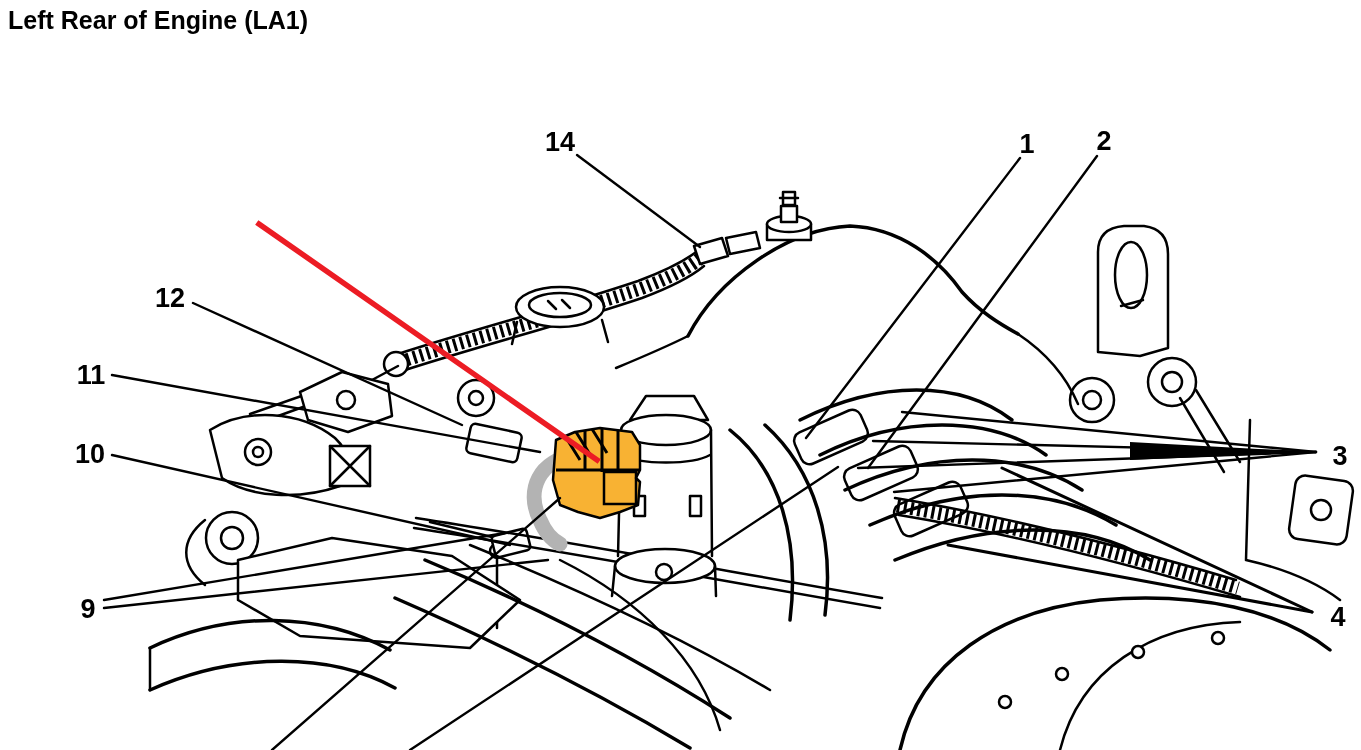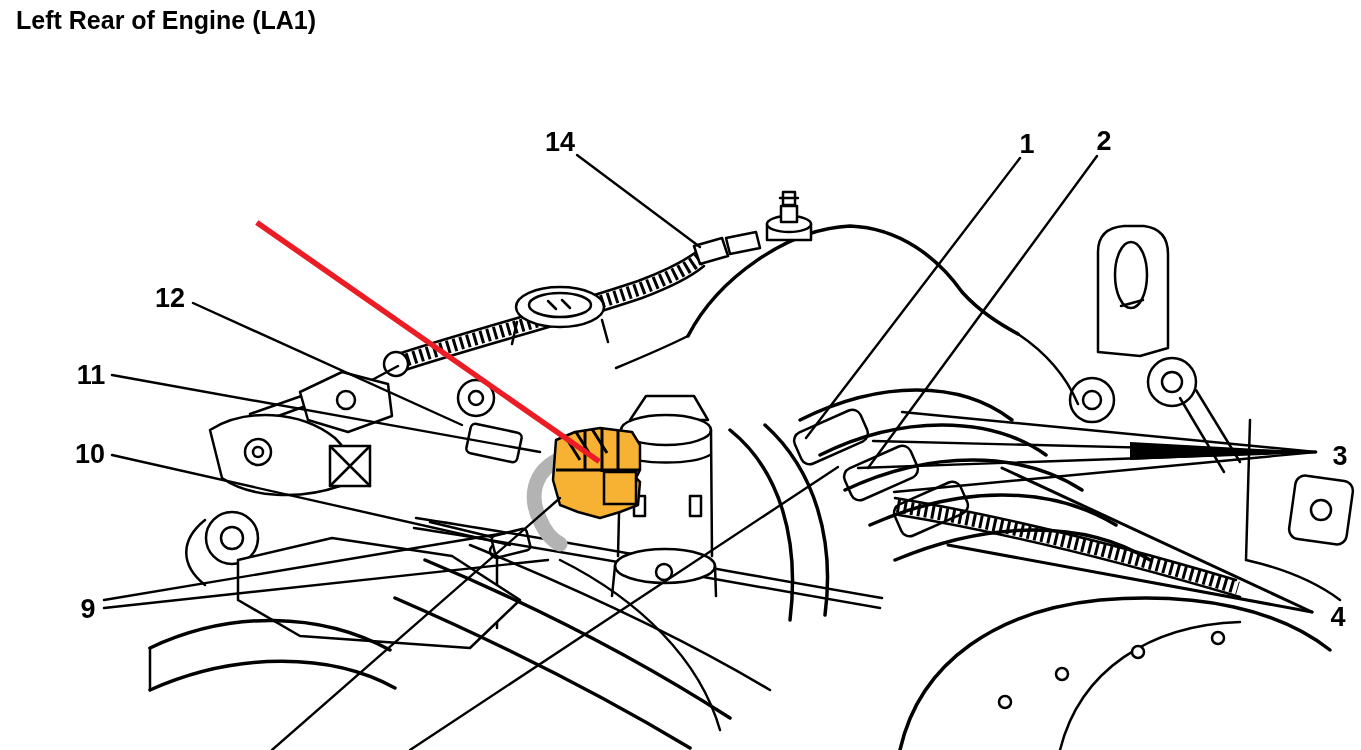--- a/index.html
+++ b/index.html
@@ -1,18 +1,18 @@
 <!DOCTYPE html>
 <html><head>
 <meta charset="utf-8">
 <style>
   html,body{margin:0;padding:0;background:#ffffff;}
   #stage{position:relative;width:1361px;height:750px;background:#ffffff;overflow:hidden;
          font-family:"Liberation Sans",sans-serif;}
-  #page-title{position:absolute;left:16px;top:6px;font-size:25px;font-weight:bold;color:#000;
+  #page-title{position:absolute;left:8px;top:6px;font-size:25px;font-weight:bold;color:#000;
               letter-spacing:0px;white-space:nowrap;}
   svg{position:absolute;left:0;top:0;}
   .art{stroke:#000;fill:none;stroke-width:2.5;stroke-linecap:round;stroke-linejoin:round;}
   .artw{stroke:#000;fill:#fff;stroke-width:2.5;stroke-linejoin:round;}
   .thick{stroke-width:3.5;}
   .rib{stroke:#000;fill:none;stroke-width:13;stroke-dasharray:3 4;stroke-linecap:butt;}
   .leader{stroke:#000;stroke-width:2.4;fill:none;stroke-linecap:round;}
   .leader3{stroke:#000;stroke-width:3;fill:none;stroke-linecap:round;}
   .callout{font:bold 27px "Liberation Sans",sans-serif;fill:#000;}
 </style>

